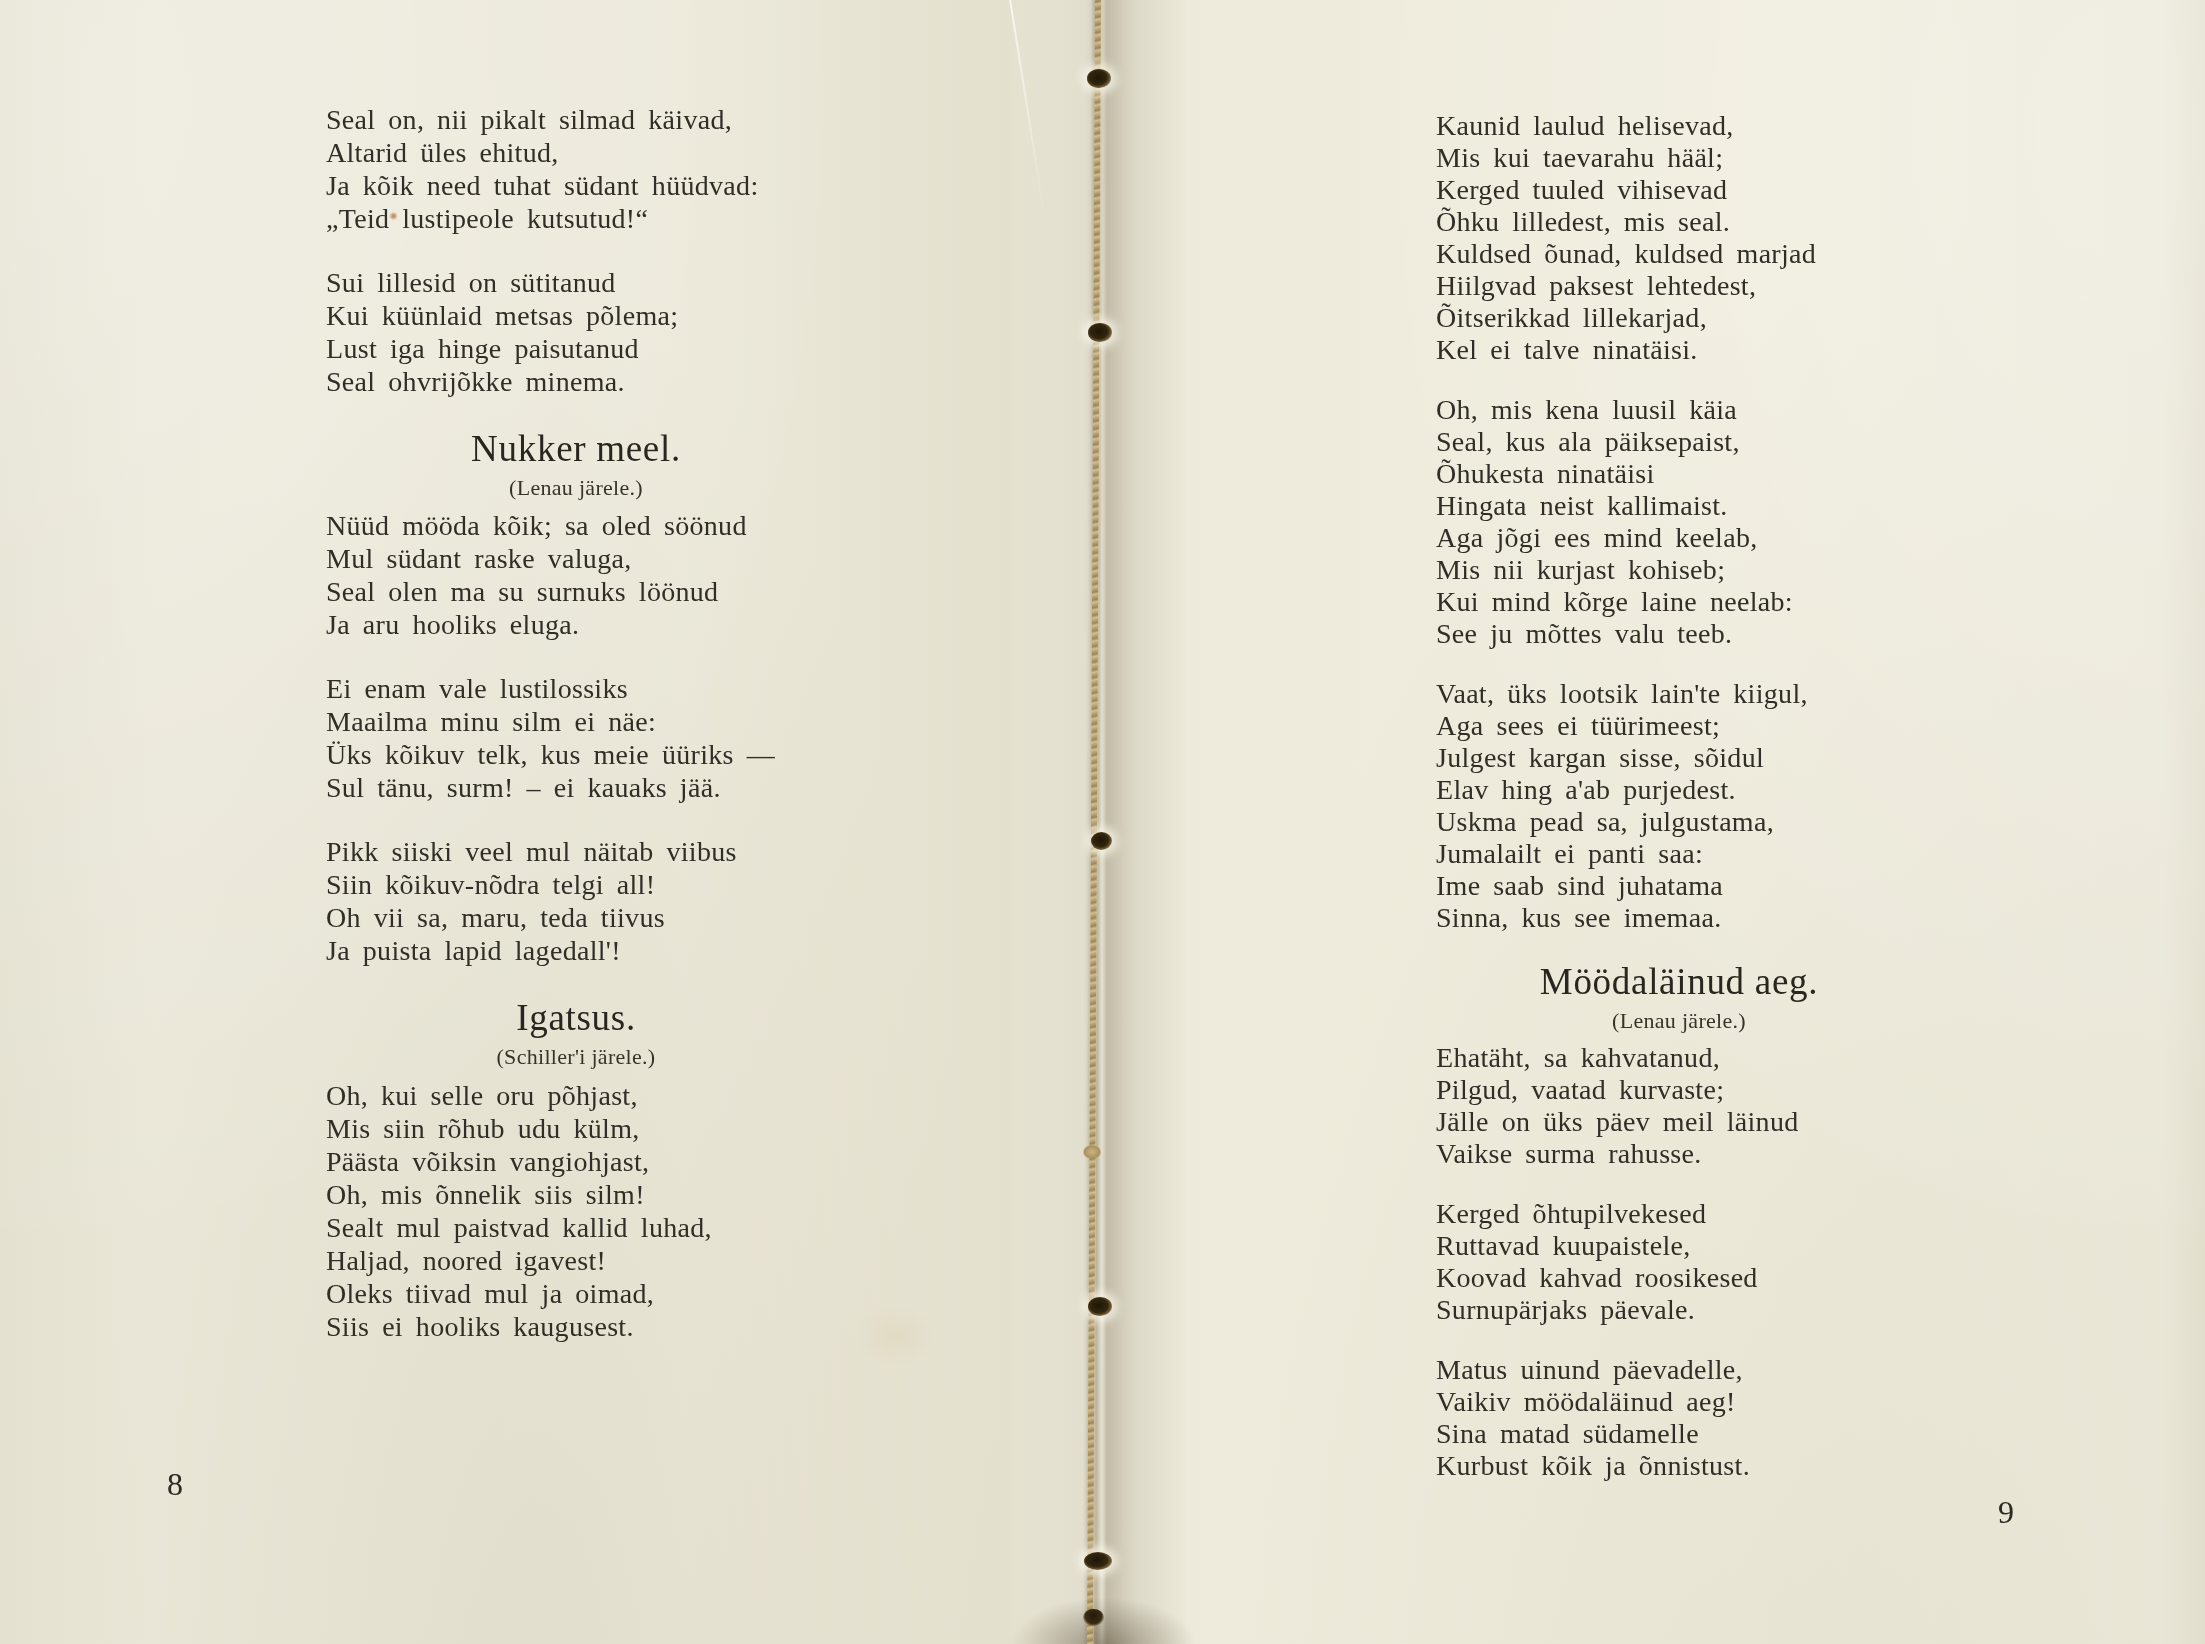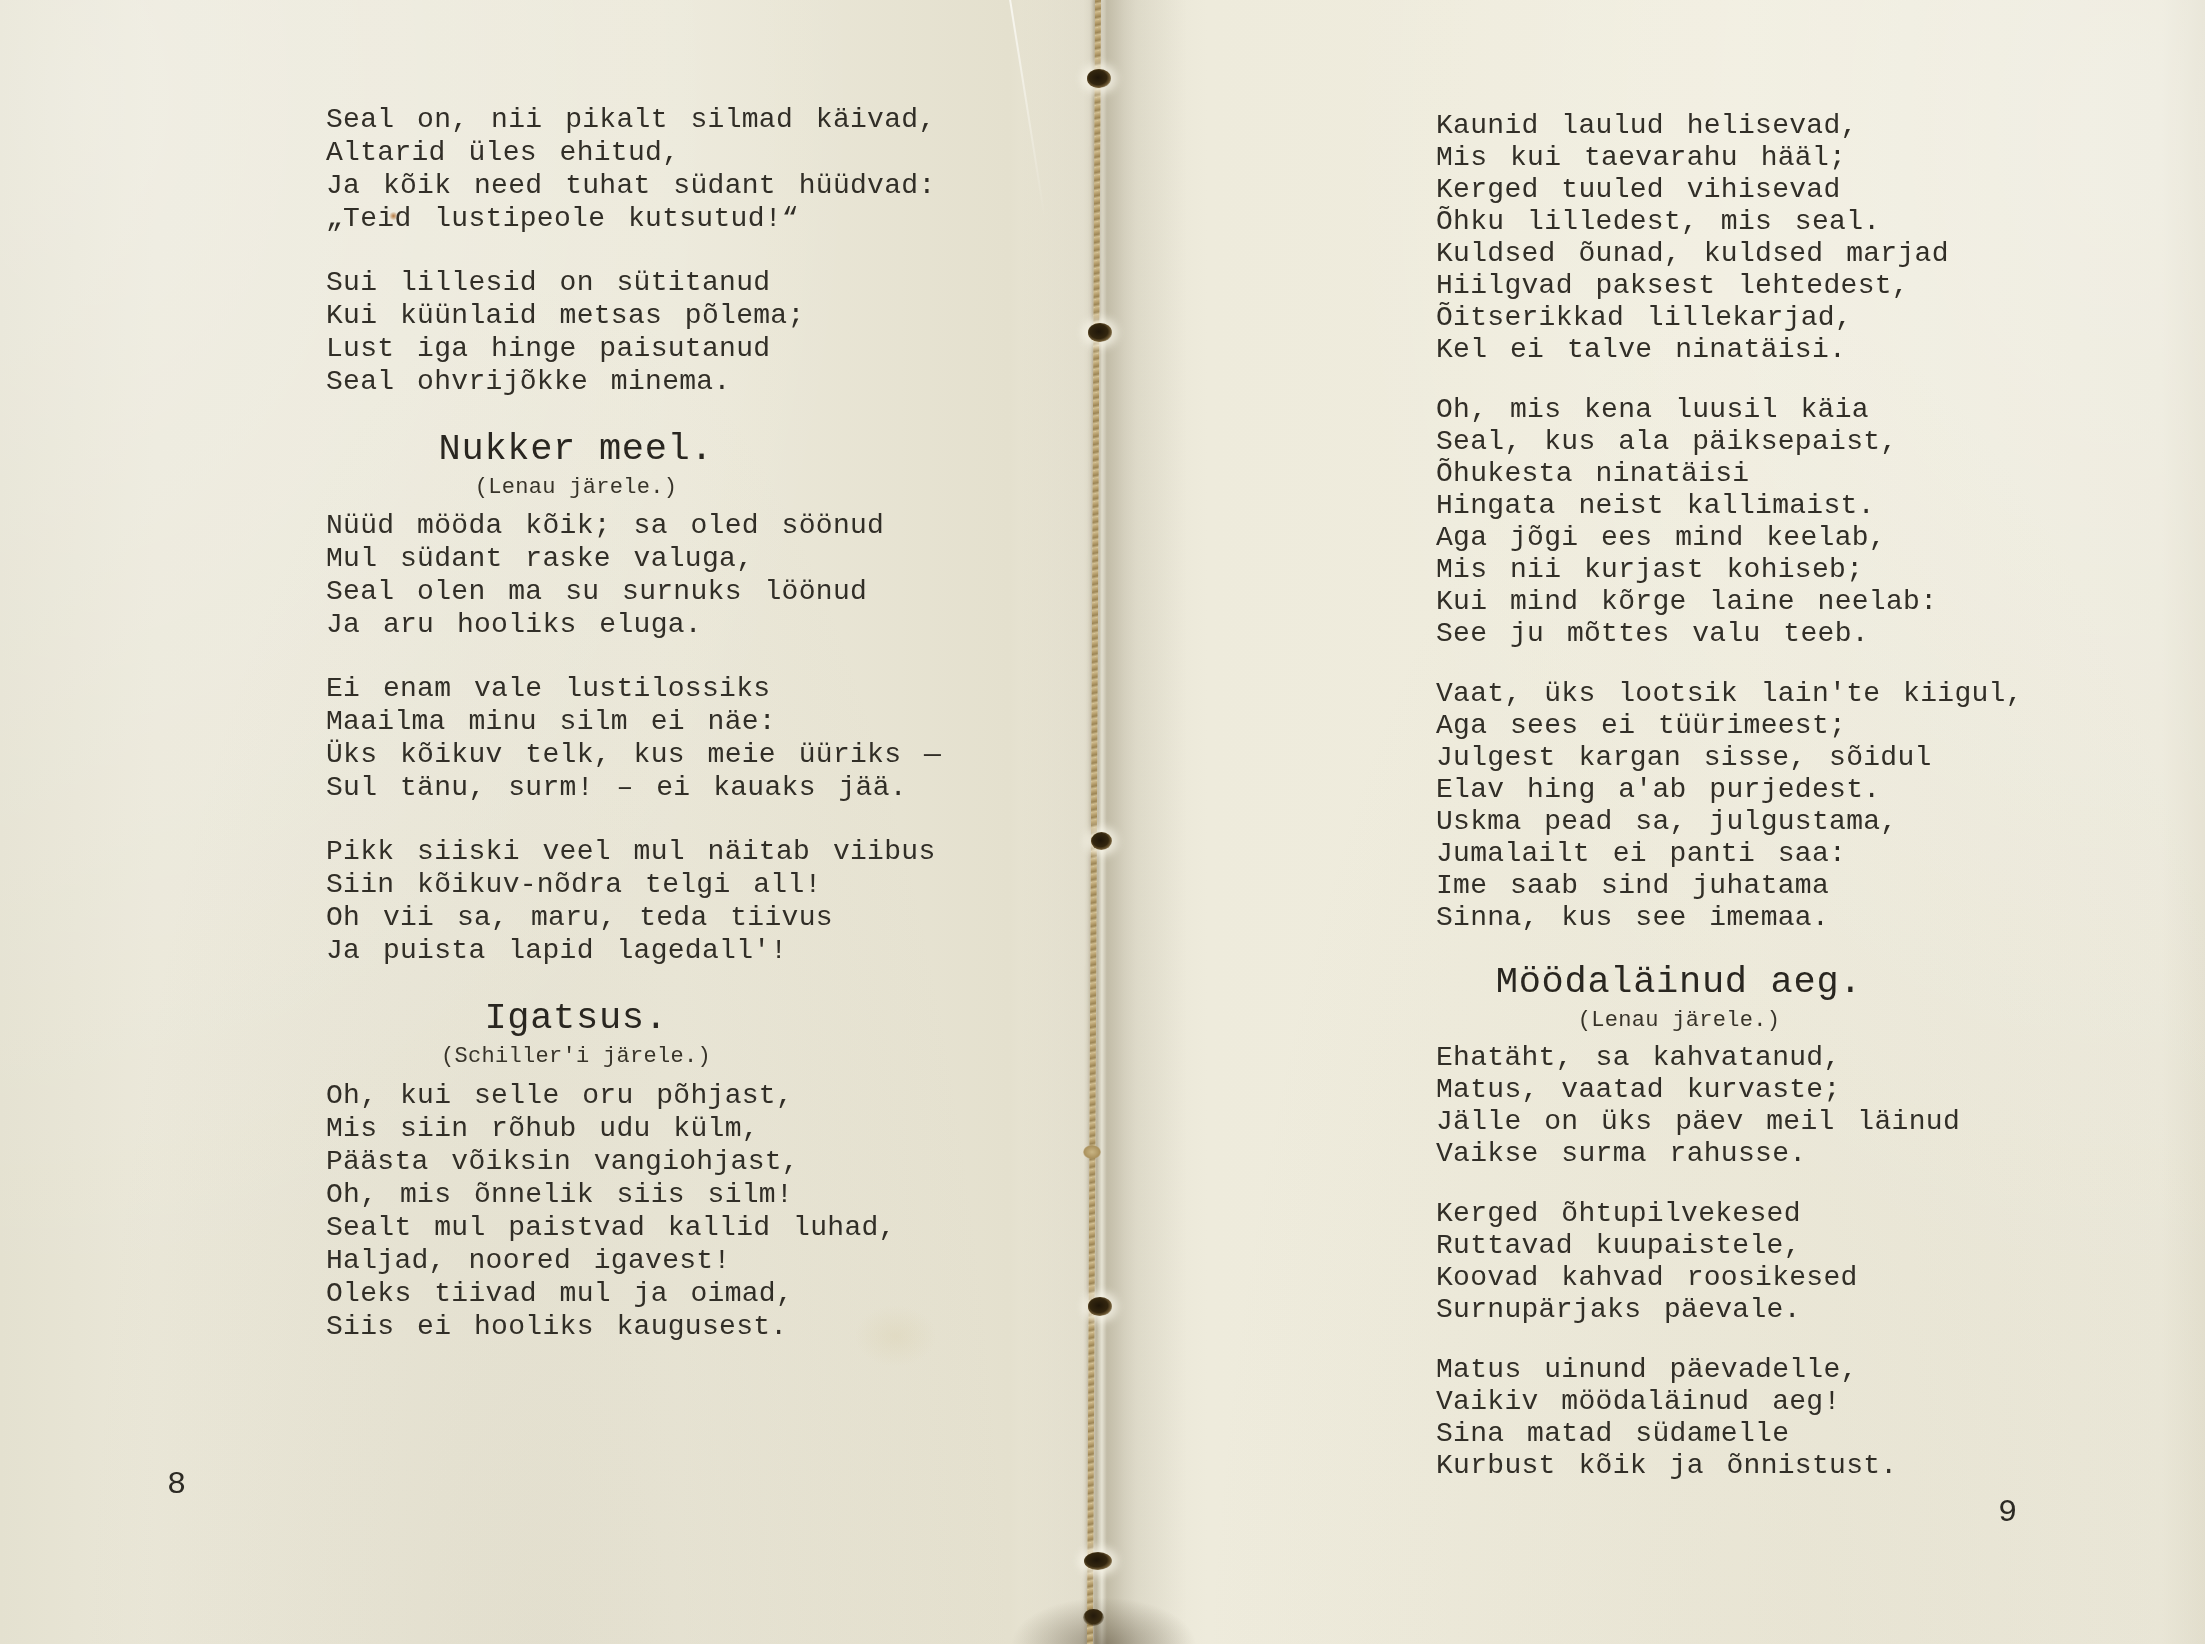--- a/index.html
+++ b/index.html
@@ -1,21 +1,21 @@
 <!DOCTYPE html>
 <html style="font-size:11px"><head>
 <meta charset="utf-8">
 <style>
   html,body { margin:0; padding:0; background:#555; }
   .spread {
     position:relative;
     width:2205px; height:1644px;
     background:#eae7d8;
     overflow:hidden;
-    font-family:Liberation Mono, monospace;
+    font-family:Liberation Serif, serif;
     color:#302d26;
   }
   
   .page { position:absolute; top:0; height:1644px; }
   .page-left {
     left:0; width:1097px;
     background:
       radial-gradient(ellipse at 8% 6%, rgba(255,255,255,0.30), rgba(255,255,255,0) 55%),
       radial-gradient(ellipse at 50% 110%, rgba(180,172,146,0.18), rgba(0,0,0,0) 60%),
       linear-gradient(90deg, #e4e1d0 0%, #eae7d8 14%, #ece9da 62%, #e4e0ce 92%, #f0edde 99.4%, #d9d4c0 100%);
@@ -224,21 +224,21 @@
       <div class="ln">Sinna, kus see imemaa.</div>
     </div>
 
     <div class="head">
       <div class="head-title">Möödaläinud aeg.</div>
       <div class="head-sub">(Lenau järele.)</div>
     </div>
 
     <div class="stanza">
       <div class="ln">Ehatäht, sa kahvatanud,</div>
-      <div class="ln">Matus, vaatad kurvaste;</div>
+      <div class="ln">Pilgud, vaatad kurvaste;</div>
       <div class="ln">Jälle on üks päev meil läinud</div>
       <div class="ln">Vaikse surma rahusse.</div>
     </div>
 
     <div class="stanza">
       <div class="ln">Kerged õhtupilvekesed</div>
       <div class="ln">Ruttavad kuupaistele,</div>
       <div class="ln">Koovad kahvad roosikesed</div>
       <div class="ln">Surnupärjaks päevale.</div>
     </div>

